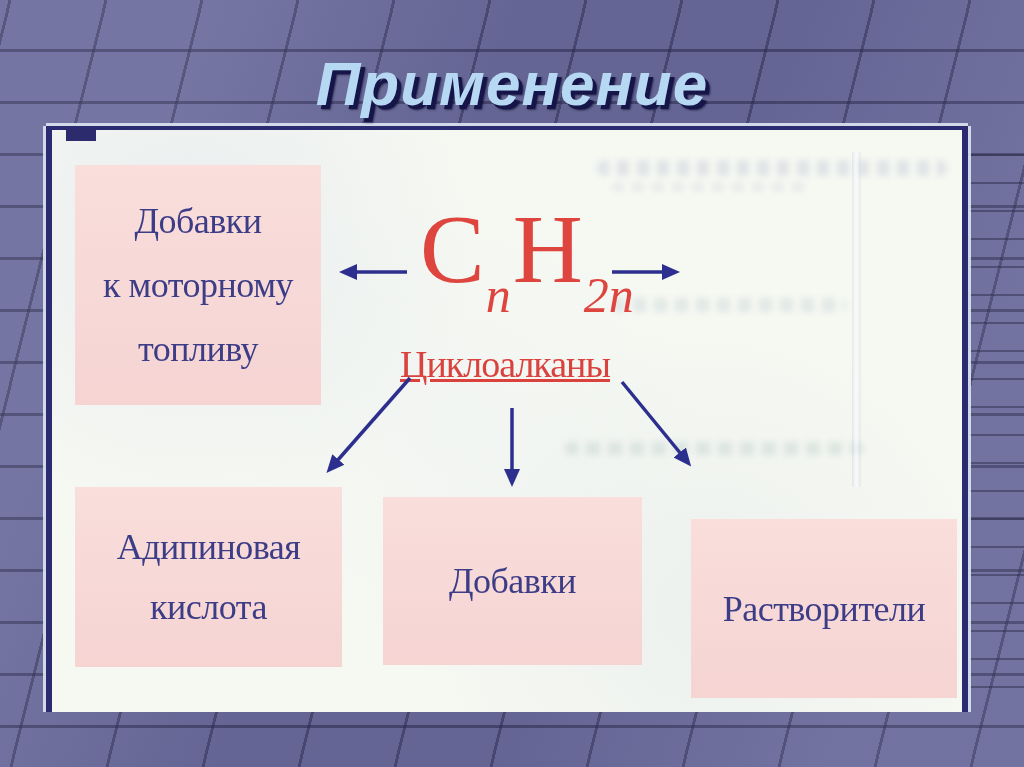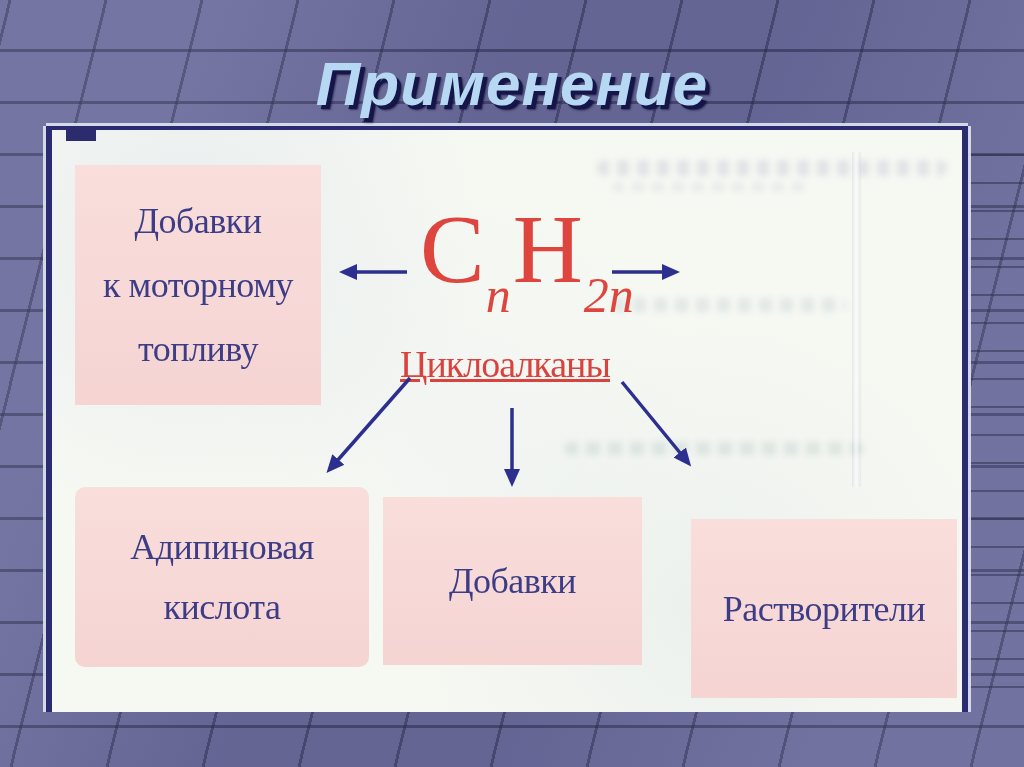--- a/index.html
+++ b/index.html
@@ -36,21 +36,21 @@
 
   .notch{position:absolute;left:14px;top:-2px;width:30px;height:13px;background:#2b2b6e;}
 
   
   .node{position:absolute;background:linear-gradient(180deg,#f9dedc,#f5d4d2);
     display:flex;align-items:center;justify-content:center;text-align:center;
     color:#3d3d87;font-size:36px;line-height:64px;letter-spacing:-0.5px;
     white-space:pre-line;}
   .node-fuel{left:23px;top:35px;width:246px;height:240px;}
   .node-anesthetic{left:630px;top:30px;width:268px;height:250px;}
-  .node-adipic{left:23px;top:357px;width:294px;height:180px;line-height:60px;border-radius:10px;}
+  .node-adipic{left:23px;top:357px;width:267px;height:180px;line-height:60px;}
   .node-benzene{left:331px;top:367px;width:259px;height:168px;}
   .node-solvents{left:639px;top:389px;width:266px;height:179px;text-align:right;}
 
   
   .formula{position:absolute;left:368px;top:70px;width:240px;color:#dd453e;
     font-weight:400;white-space:nowrap;}
   .formula .big{font-size:97px;line-height:100px;}
   .formula .sub{font-size:50px;font-style:italic;position:relative;top:30px;margin:0 2px 0 1px;}
   .center-label{position:absolute;left:348px;top:212px;width:228px;text-align:left;
     color:#da423d;font-size:38px;letter-spacing:-1px;text-decoration:underline;}

